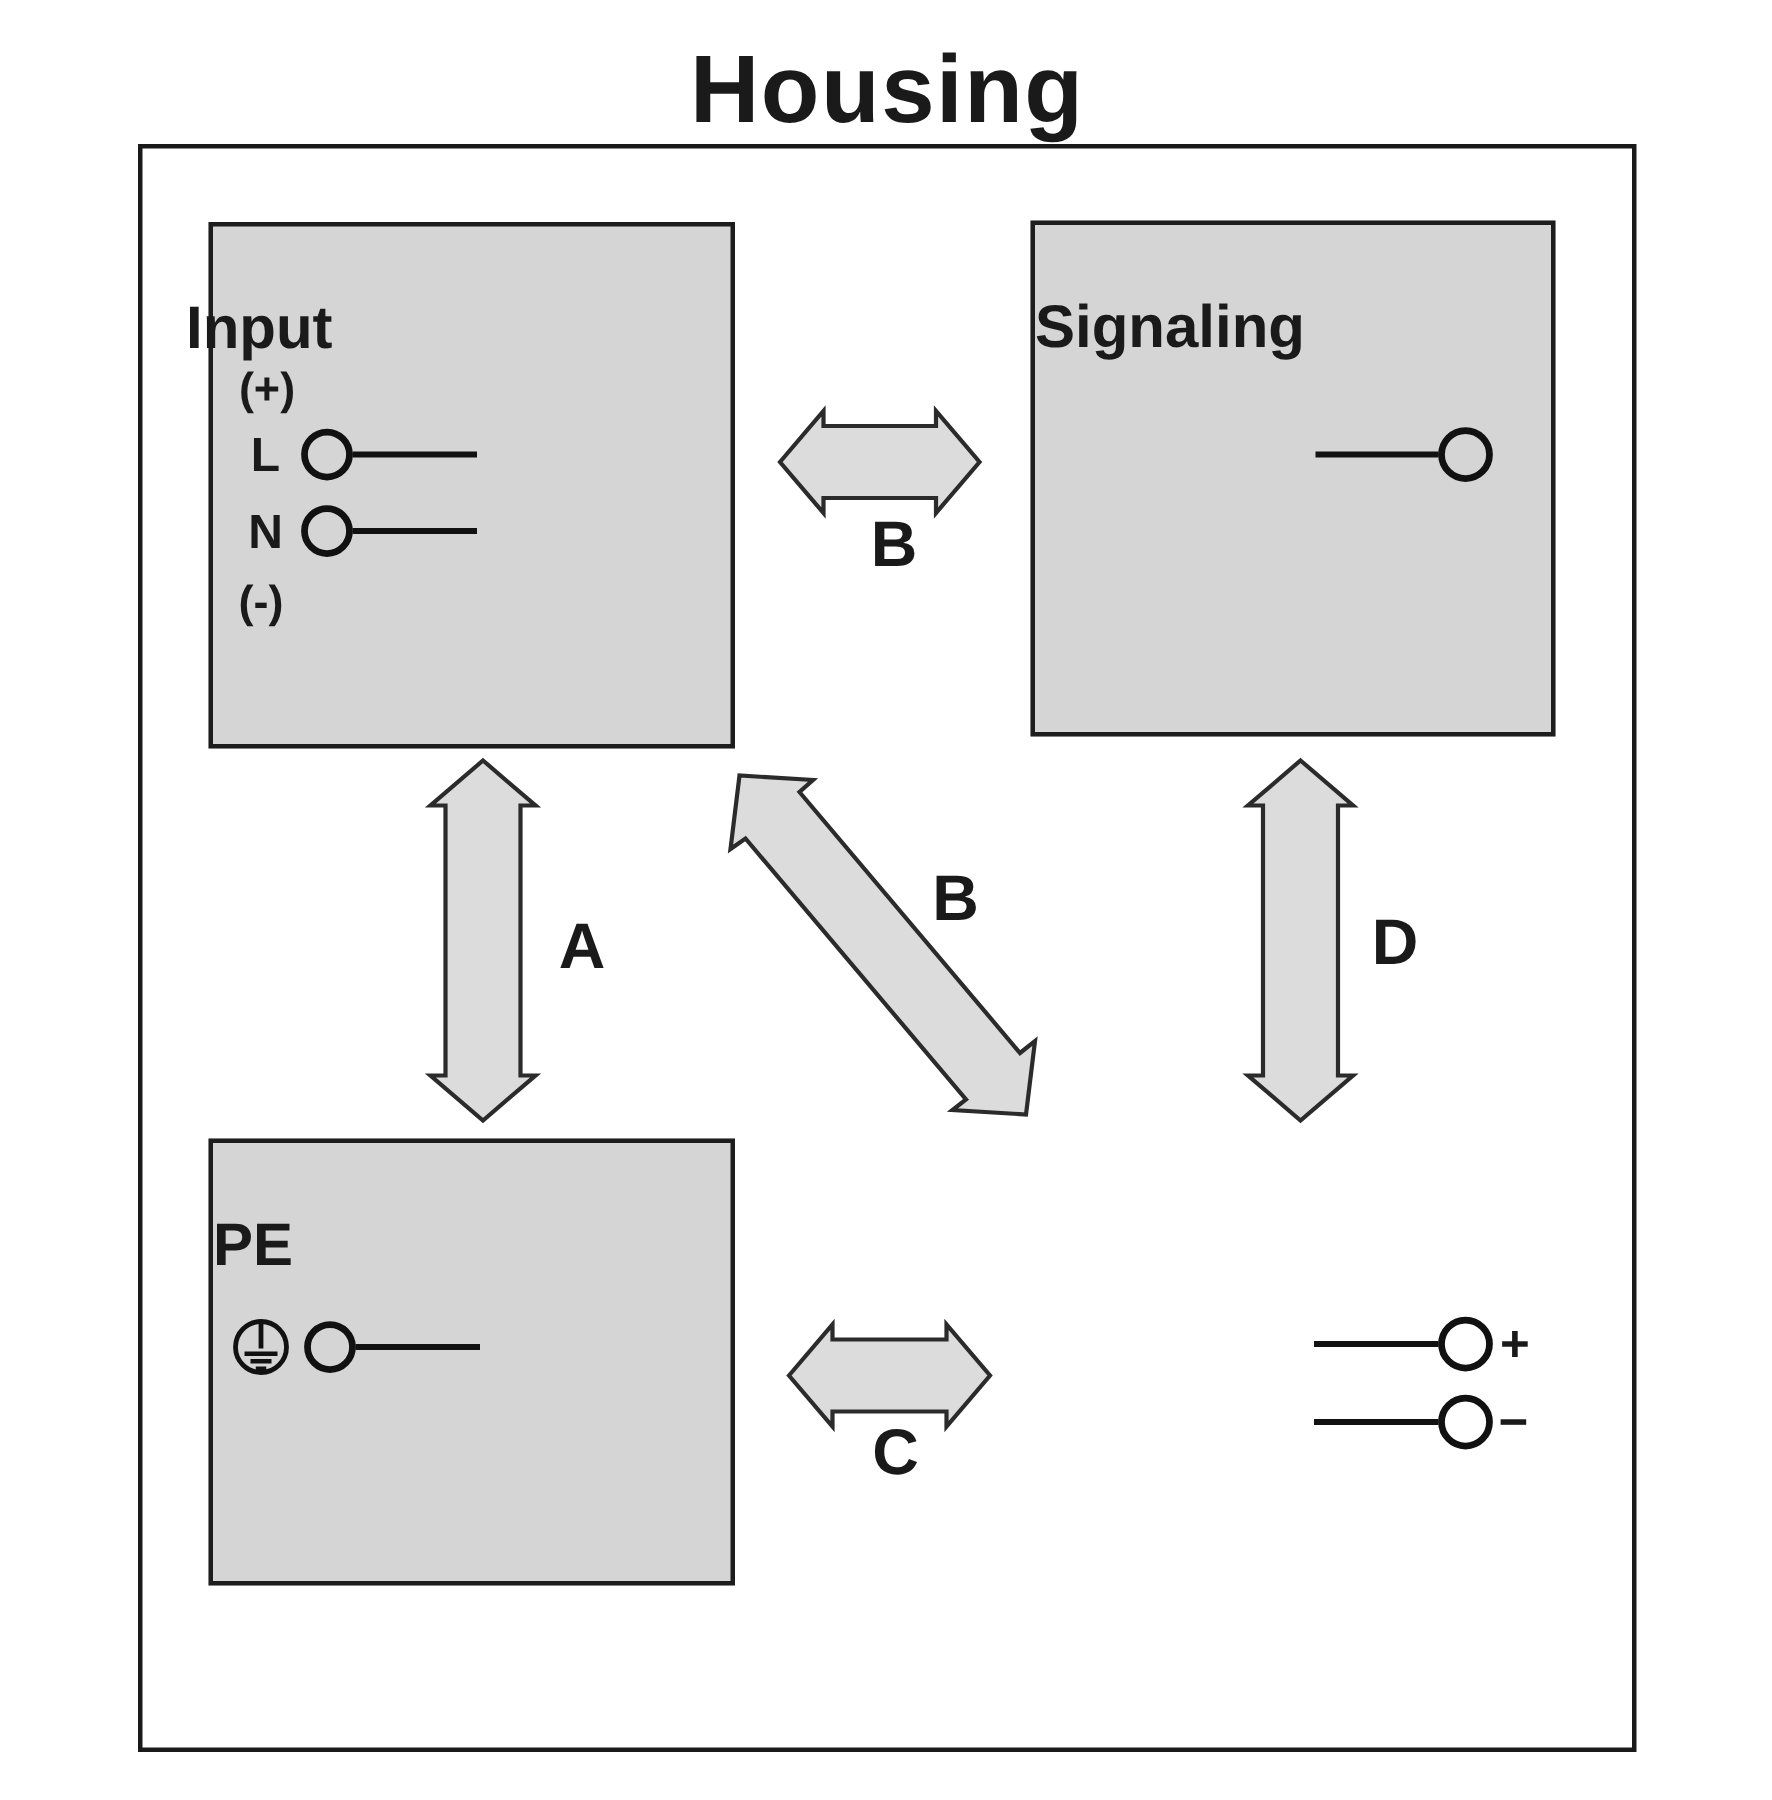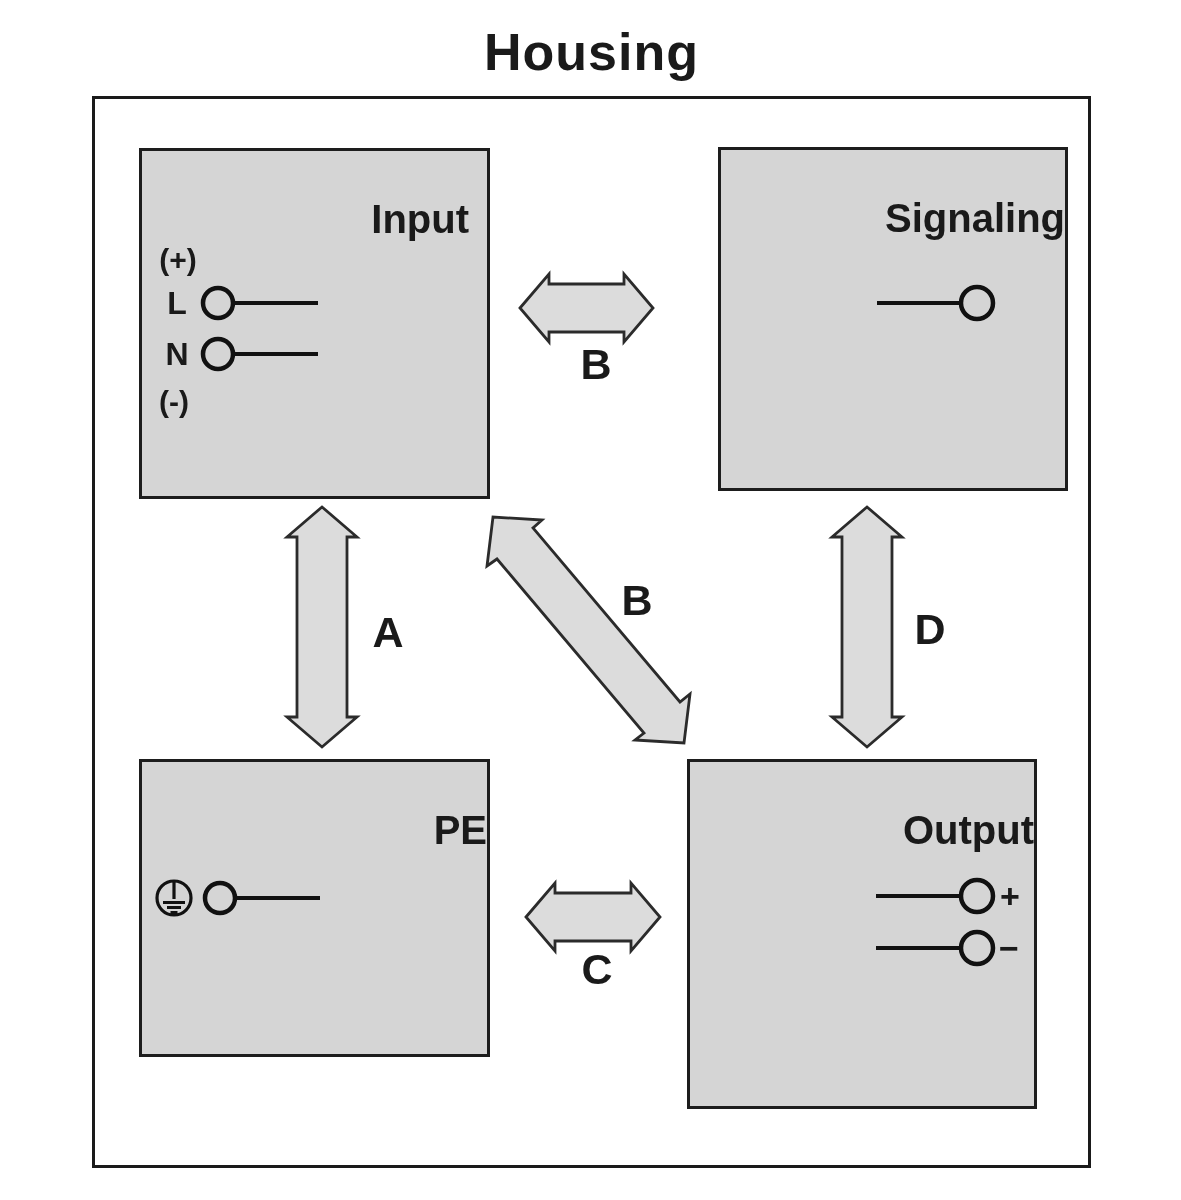--- a/index.html
+++ b/index.html
@@ -19,46 +19,46 @@
     font-family: "Liberation Sans", "DejaVu Sans", sans-serif;
     color: var(--text);
     overflow: hidden;
   }
   .canvas { position: absolute; inset: 0; }
 
   .diagram-title {
     position: absolute;
     left: 92px; top: 22px; width: 999px;
     text-align: center;
-    font-size: 52px; font-weight: 700;
+    font-size: 64px; font-weight: 700;
     letter-spacing: 1px;
     color: var(--text);
   }
 
   .outer-rect {
     position: absolute;
     left: 92px; top: 96px; width: 999px; height: 1072px;
     border: 3px solid var(--outer-border);
     background: transparent;
   }
 
   .box {
     position: absolute;
     background: var(--box-fill);
     border: 3px solid var(--box-border);
   }
   .box-input     { left: 139px; top: 148px; width: 351px; height: 351px; }
-  .box-signaling { left: 718px; top: 147px; width: 350px; height: 344px; }
+  .box-signaling { left: 687px; top: 147px; width: 350px; height: 344px; }
   .box-pe        { left: 139px; top: 759px; width: 351px; height: 298px; }
   .box-output    { left: 687px; top: 759px; width: 350px; height: 350px; }
 
   .box-title {
     position: absolute;
     left: 0; top: 46px; width: 100%;
-    text-align: right;
+    text-align: left;
     font-size: 40px; font-weight: 700;
     line-height: 44px;
     color: var(--text);
   }
   .box-input .box-title { transform: translateX(-18px); }
 
   svg.overlay {
     position: absolute; left: 0; top: 0;
     width: 1181px; height: 1200px;
   }
@@ -112,23 +112,20 @@
   </div>
 
   <div class="box box-signaling">
     <div class="box-title">Signaling</div>
   </div>
 
   <div class="box box-pe">
     <div class="box-title">PE</div>
   </div>
 
-  <div class="box box-output">
-    <div class="box-title">Output</div>
-  </div>
 
   <svg class="overlay" viewBox="0 0 1181 1200" xmlns="http://www.w3.org/2000/svg">
 
     <g>
       <circle class="term-stroke" cx="218" cy="303" r="15" stroke-width="4.5"></circle>
       <line class="term-stroke" x1="235" y1="303" x2="318" y2="303" stroke-width="4"></line>
     </g>
     <g>
       <circle class="term-stroke" cx="218" cy="354" r="15" stroke-width="4.5"></circle>
       <line class="term-stroke" x1="235" y1="354" x2="318" y2="354" stroke-width="4"></line>

